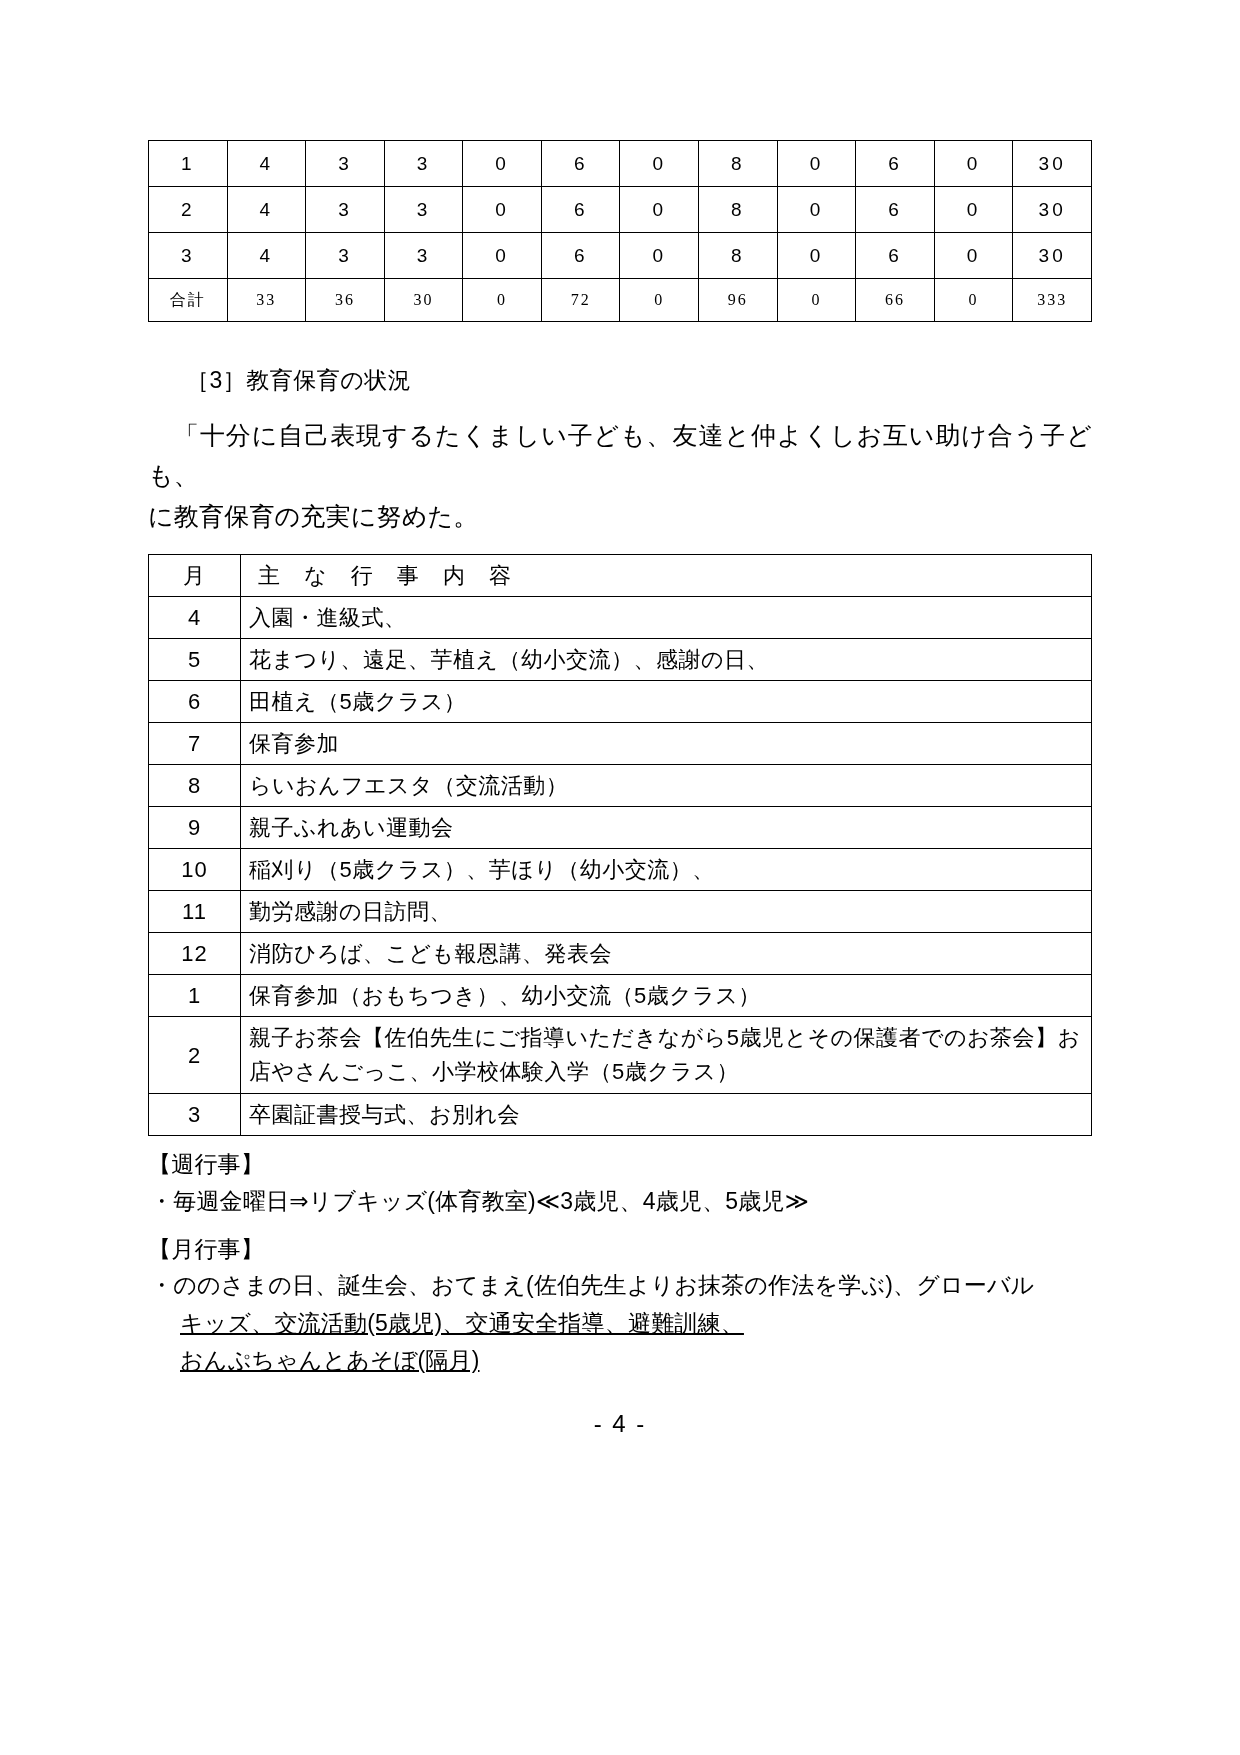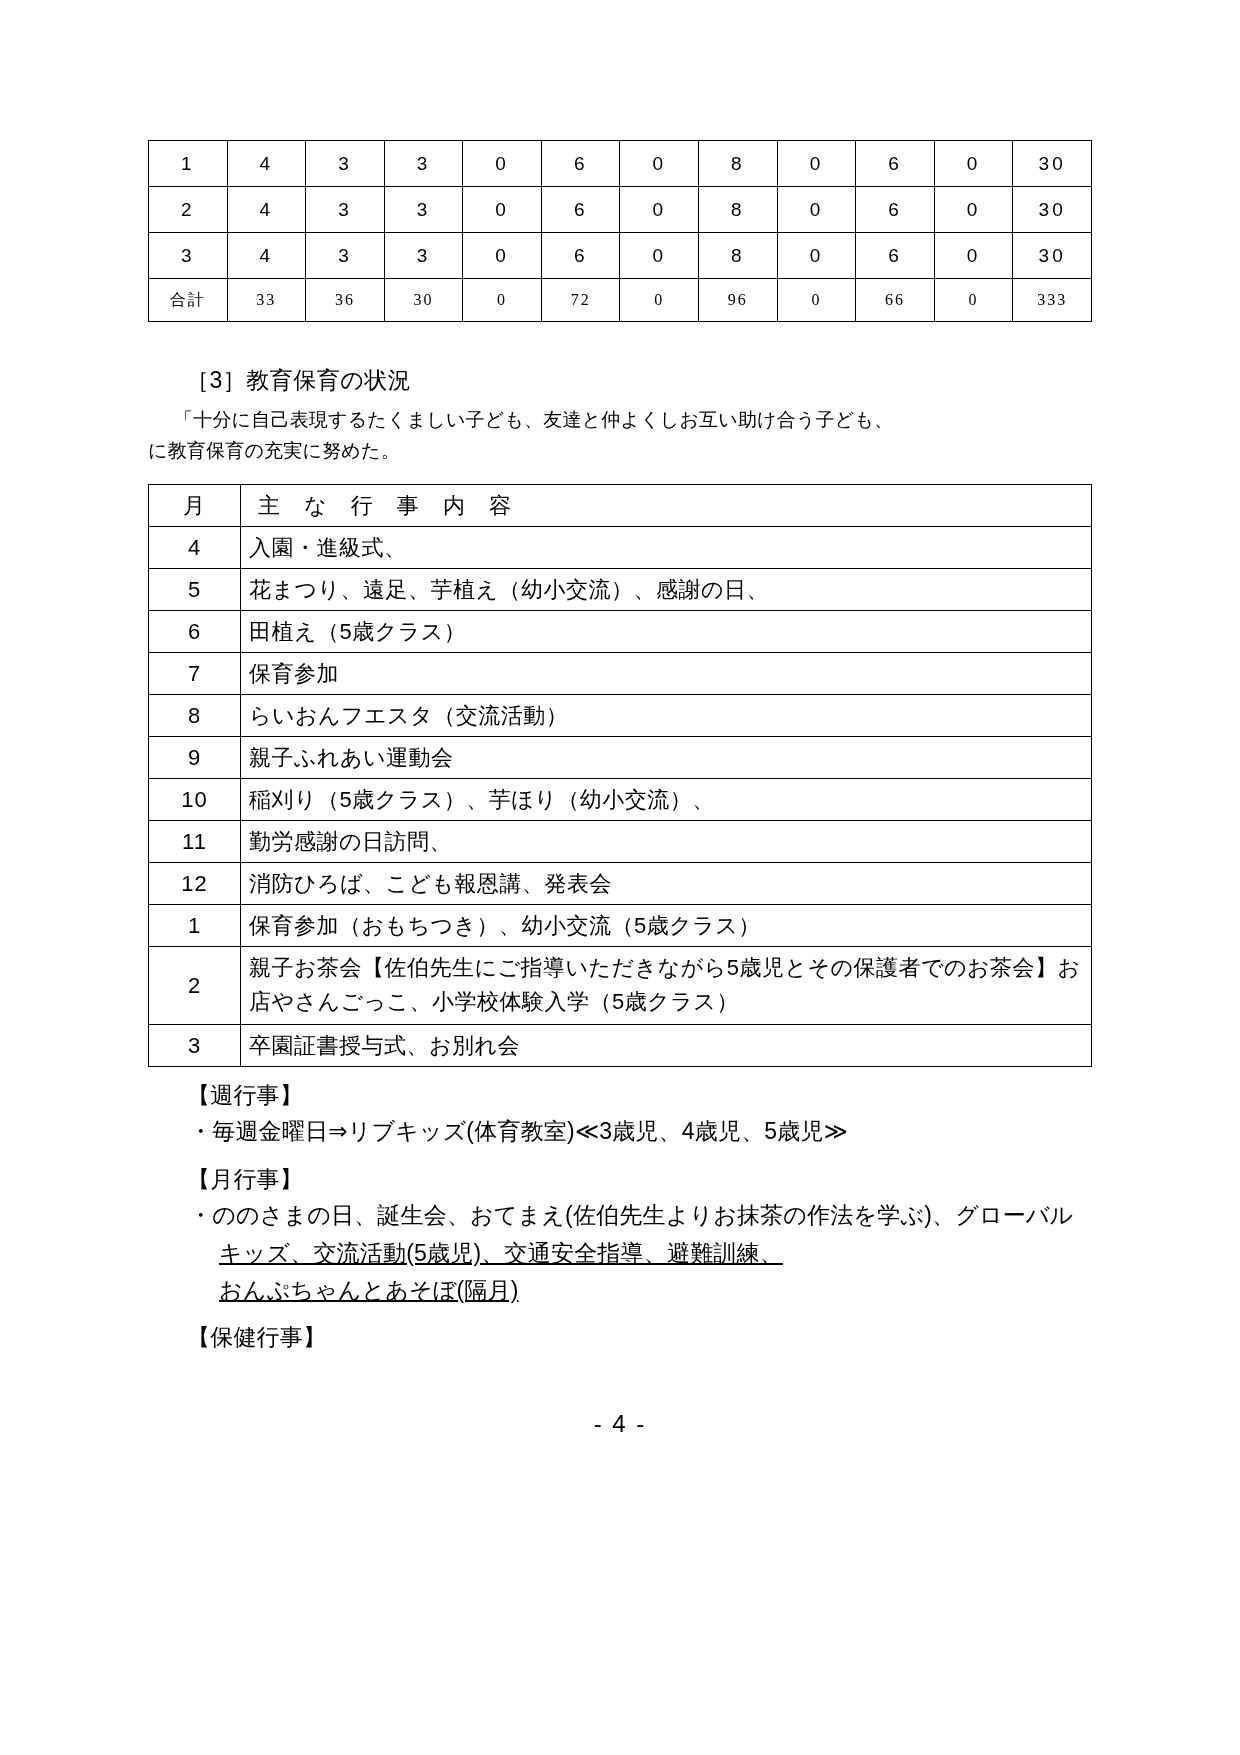--- a/index.html
+++ b/index.html
@@ -55,22 +55,22 @@
 
   
   .section-head {
     margin-top: 40px;
     font-size: 23px;
     line-height: 1.6;
     padding-left: 38px;
     letter-spacing: 0.5px;
   }
   .para {
-    margin-top: 6px;
-    font-size: 19px;
+    margin-top: 16px;
+    font-size: 25px;
     line-height: 1.62;
     letter-spacing: 0.2px;
     text-align: justify;
   }
   .para .indent {
     display: block;
     text-indent: 26px;
   }
 
   
@@ -103,21 +103,20 @@
     letter-spacing: 0.5px;
   }
   table.events td.tall {
     line-height: 1.55;
     margin-left: 44px;
   }
 
   
   .block {
     margin-top: 10px;
-    margin-left: 39px;
   }
   .block-title {
     font-size: 23px;
     line-height: 1.6;
     letter-spacing: 0.2px;
   }
   .bullet {
     font-size: 23px;
     line-height: 1.62;
     letter-spacing: 0.2px;
@@ -284,18 +283,17 @@
   <div class="block">
     <div class="block-title">【月行事】</div>
     <div class="bullet">
       <span>・ののさまの日、誕生会、おてまえ(佐伯先生よりお抹茶の作法を学ぶ)、グローバル</span>
       <span class="cont">キッズ、交流活動(5歳児)、交通安全指導、避難訓練、</span>
       <span class="cont">おんぷちゃんとあそぼ(隔月)</span>
     </div>
   </div>
 
   <div class="block">
-    <div class="block-title">【保健行事】</div>
   </div>
 
   <div class="footer">- 4 -</div>
 
 </div>
 
 </body></html>

